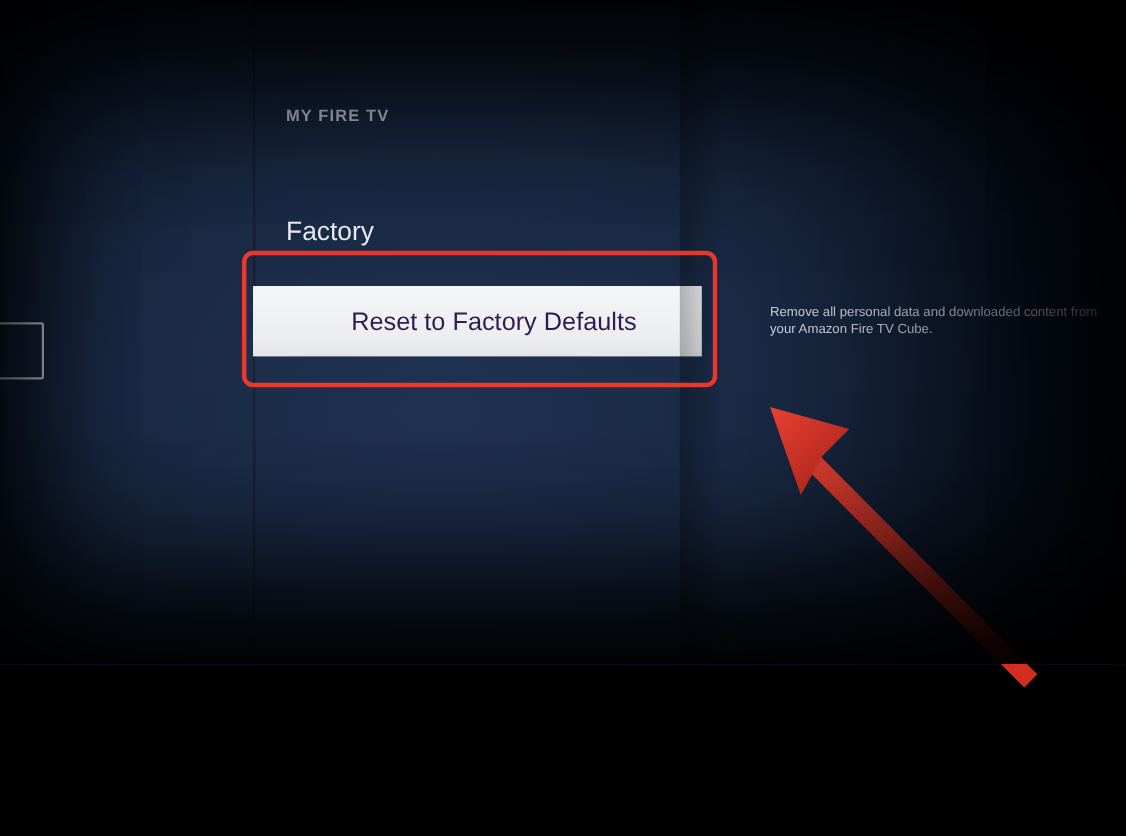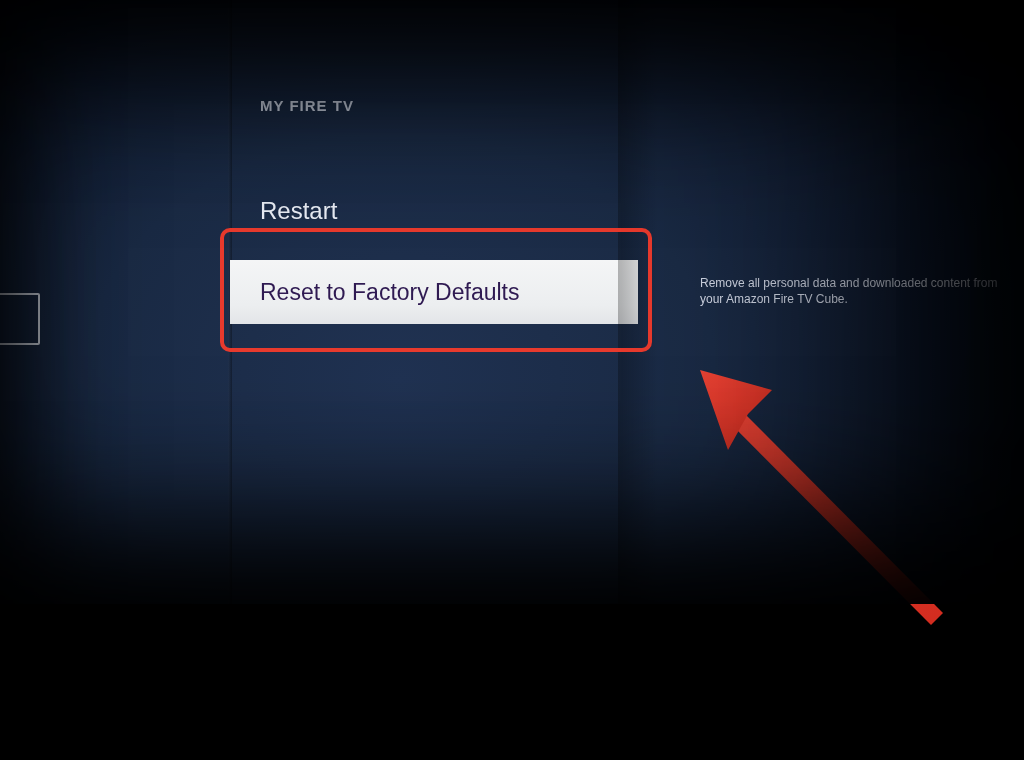--- a/index.html
+++ b/index.html
@@ -108,20 +108,21 @@
       position: absolute;
       left: 0;
       top: 260px;
       width: 408px;
       height: 64px;
       background: linear-gradient(to bottom, #f4f5f6 0%, #eceef0 70%, #e3e5e8 100%);
       display: flex;
       align-items: center;
       padding-left: 30px;
       cursor: pointer;
+      justify-content: center;
     }
     .selected-row span {
       font-size: 23px;
       font-weight: 500;
       color: #2f1a52;
     }
 
     
     .annot-box {
       position: absolute;
@@ -163,21 +164,21 @@
   <div class="left-col">
     <div class="left-focus-box"></div>
 
   </div>
 
   <div class="seam-1"></div>
 
   <div class="mid-col">
     <div class="section-title">MY FIRE TV</div>
 
-    <div class="menu-item restart">Restart</div>
+    <div class="menu-item restart">Factory</div>
 
     <div class="selected-row">
       <span>Reset to Factory Defaults</span>
     </div>
   </div>
 
   <div class="seam-2"></div>
 
   <div class="right-col">Remove all personal data and downloaded content from your Amazon Fire TV Cube.</div>
 

